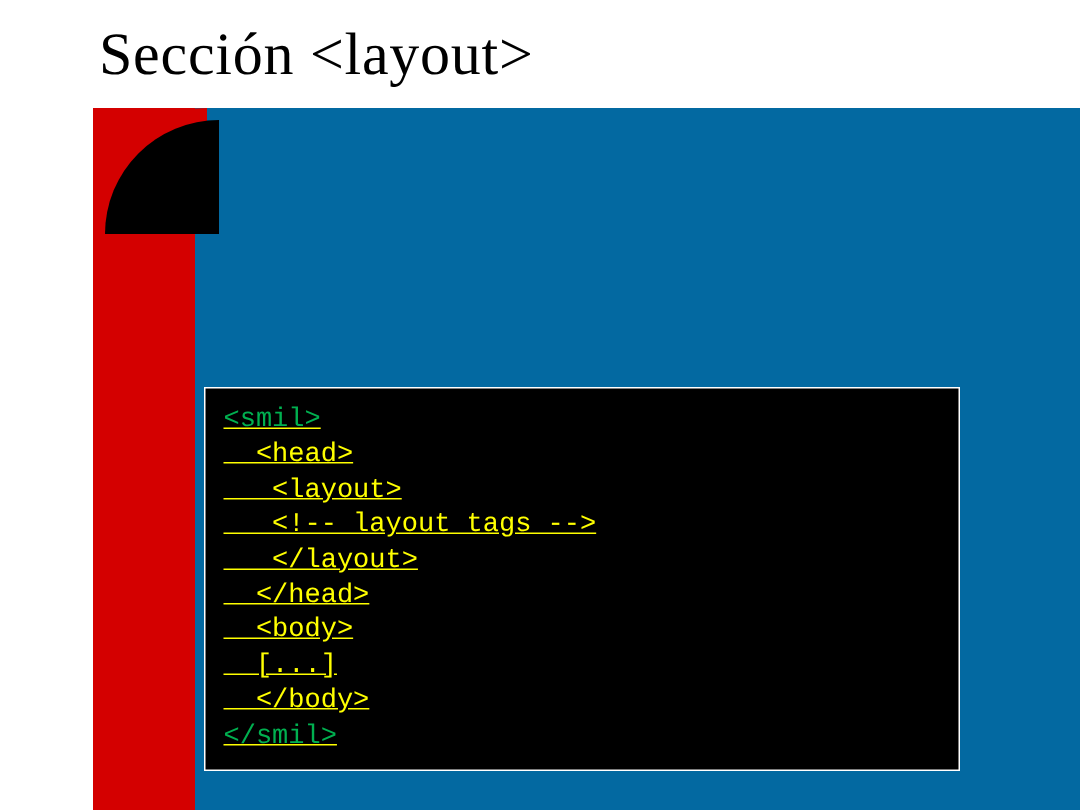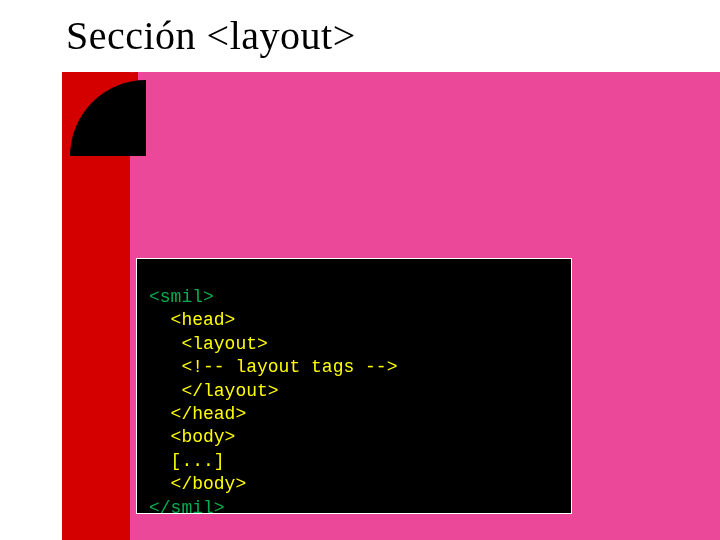--- a/index.html
+++ b/index.html
@@ -6,21 +6,21 @@
   html, body { width: 720px; height: 540px; overflow: hidden; }
   body {
     background: #000;
     font-family: "Times New Roman", Times, serif;
     position: relative;
   }
   .slide {
     position: relative;
     width: 720px;
     height: 540px;
-    background: #ec4899;
+    background: #0369a1;
   }
   
   .red-block {
     position: absolute;
     left: 0;
     top: 0;
     width: 130px;
     height: 540px;
     background: #d40000;
   }
@@ -76,31 +76,32 @@
     top: 160px;
     width: 540px;
     color: #fff;
     font-size: 17px;
     line-height: 1.28;
   }
   .code-box {
     position: absolute;
     left: 136px;
     top: 258px;
-    width: 436px;
+    width: 504px;
     height: 256px;
     border: 1px solid #fff;
     background: #000;
-    padding: 27px 12px;
+    padding: 10px 12px;
     font-family: "Courier New", Courier, monospace;
     font-size: 18px;
     line-height: 1.3;
     color: #ffff00;
     white-space: pre;
     overflow: hidden;
+    text-decoration: underline;
   }
   .code-box .g { color: #00b050; }
   .code-box .y { color: #ffff00; }
 </style>
 </head>
 <body>
 
 <div class="slide">
   <div class="red-block"></div>
   <div class="white-top"></div>

